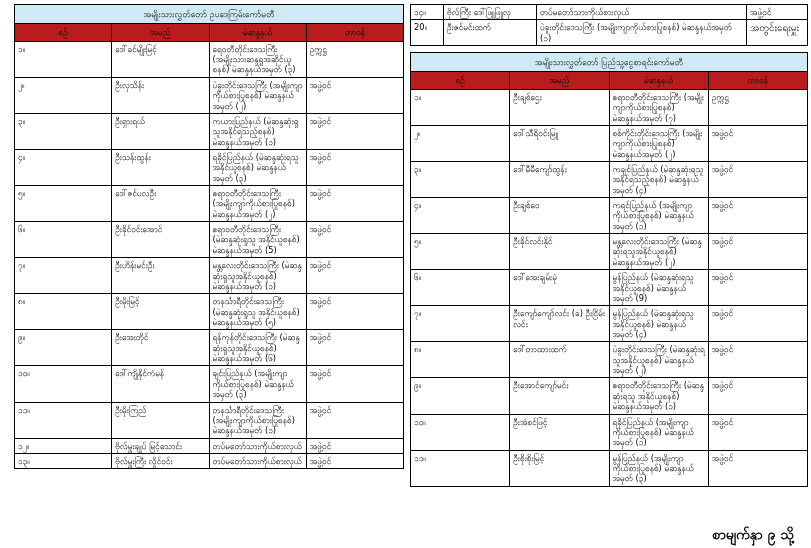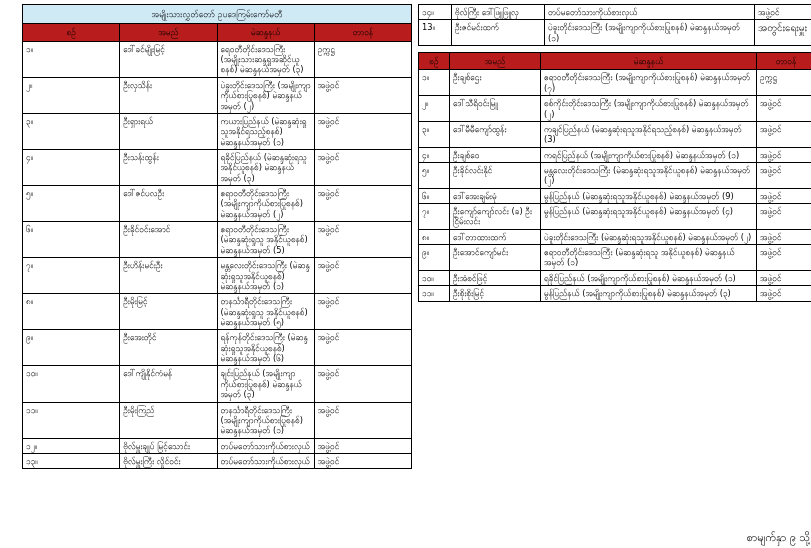--- a/index.html
+++ b/index.html
@@ -13,21 +13,21 @@
     font-family: "DejaVu Sans", "Liberation Sans", sans-serif;
     font-size: 9px;
     color: #000;
     overflow: hidden;
   }
   .page {
     position: relative;
     width: 811px;
     height: 548px;
     box-sizing: border-box;
-    padding: 4px 22px;
+    padding: 4px 14px;
     display: flex;
     gap: 6px;
   }
   .col-left {
     width: 390px;
     flex: 0 0 390px;
   }
   .col-right {
     width: 398px;
     flex: 0 0 398px;
@@ -64,24 +64,25 @@
     padding: 3px 2px !important;
     vertical-align: middle;
   }
   .c-no   { width: 26px;  text-align: left; }
   .c-name { width: 86px; }
   .c-const{ }
   .c-duty { width: 54px; text-align: left; }
   .c-duty.small { font-size: 10px; }
   .footnote {
     position: absolute;
-    right: 6px;
+    right: 14px;
     bottom: -2px;
-    font-size: 11px;
+    font-size: 14px;
     white-space: nowrap;
+    font-weight: bold;
   }
   .spacer { height: 6px; }
 </style>
 </head>
 <body>
 
 <div class="page">
 
   <div class="col-left">
     <table class="tbl">
@@ -182,32 +183,35 @@
 
     <table class="tbl">
       <tbody>
         <tr>
           <td class="c-no">၁၄။</td>
           <td class="c-name">ဗိုလ်ကြီး ဒေါ်ဖြူဖြူလှ</td>
           <td class="c-const">တပ်မတော်သားကိုယ်စားလှယ်</td>
           <td class="c-duty">အဖွဲ့ဝင်</td>
         </tr>
         <tr>
-          <td class="c-no">13။</td>
+          <td class="c-no">20။</td>
           <td class="c-name">ဦးဇင်မင်းထက်</td>
           <td class="c-const">ပဲခူးတိုင်းဒေသကြီး (အမျိုးကျာကိုယ်စားပြုစနစ်) မဲဆန္ဒနယ်အမှတ် (၁)</td>
           <td class="c-duty small">အတွင်းရေးမှူး</td>
         </tr>
       </tbody>
     </table>
 
     <div class="spacer"></div>
 
     <table class="tbl">
       <tbody>
+        <tr>
+          <td class="title-cell" colspan="4">အမျိုးသားလွှတ်တော် ပြည်သူ့ငွေစာရင်းကော်မတီ</td>
+        </tr>
         <tr class="hdr">
           <td class="c-no">စဉ်</td>
           <td class="c-name">အမည်</td>
           <td class="c-const">မဲဆန္ဒနယ်</td>
           <td class="c-duty">တာဝန်</td>
         </tr>
 
         <tr>
           <td class="c-no">၁။</td>
           <td class="c-name">ဦးချစ်ဌေး</td>
@@ -216,21 +220,21 @@
         </tr>
         <tr>
           <td class="c-no">၂။</td>
           <td class="c-name">ဒေါ်သီရိဝင်းမြူ</td>
           <td class="c-const">စစ်ကိုင်းတိုင်းဒေသကြီး (အမျိုးကျာကိုယ်စားပြုစနစ်) မဲဆန္ဒနယ်အမှတ် (၂)</td>
           <td class="c-duty">အဖွဲ့ဝင်</td>
         </tr>
         <tr>
           <td class="c-no">၃။</td>
           <td class="c-name">ဒေါ်မီမီကျော်ထွန်း</td>
-          <td class="c-const">ကချင်ပြည်နယ် (မဲဆန္ဒဆုံးရသူအနိုင်ရသည့်စနစ်) မဲဆန္ဒနယ်အမှတ် (3)</td>
+          <td class="c-const">ကချင်ပြည်နယ် (မဲဆန္ဒဆုံးရသူအနိုင်ရသည့်စနစ်) မဲဆန္ဒနယ်အမှတ် (၄)</td>
           <td class="c-duty">အဖွဲ့ဝင်</td>
         </tr>
         <tr>
           <td class="c-no">၄။</td>
           <td class="c-name">ဦးချစ်ဝေ</td>
           <td class="c-const">ကရင်ပြည်နယ် (အမျိုးကျာကိုယ်စားပြုစနစ်) မဲဆန္ဒနယ်အမှတ် (၁)</td>
           <td class="c-duty">အဖွဲ့ဝင်</td>
         </tr>
         <tr>
           <td class="c-no">၅။</td>

